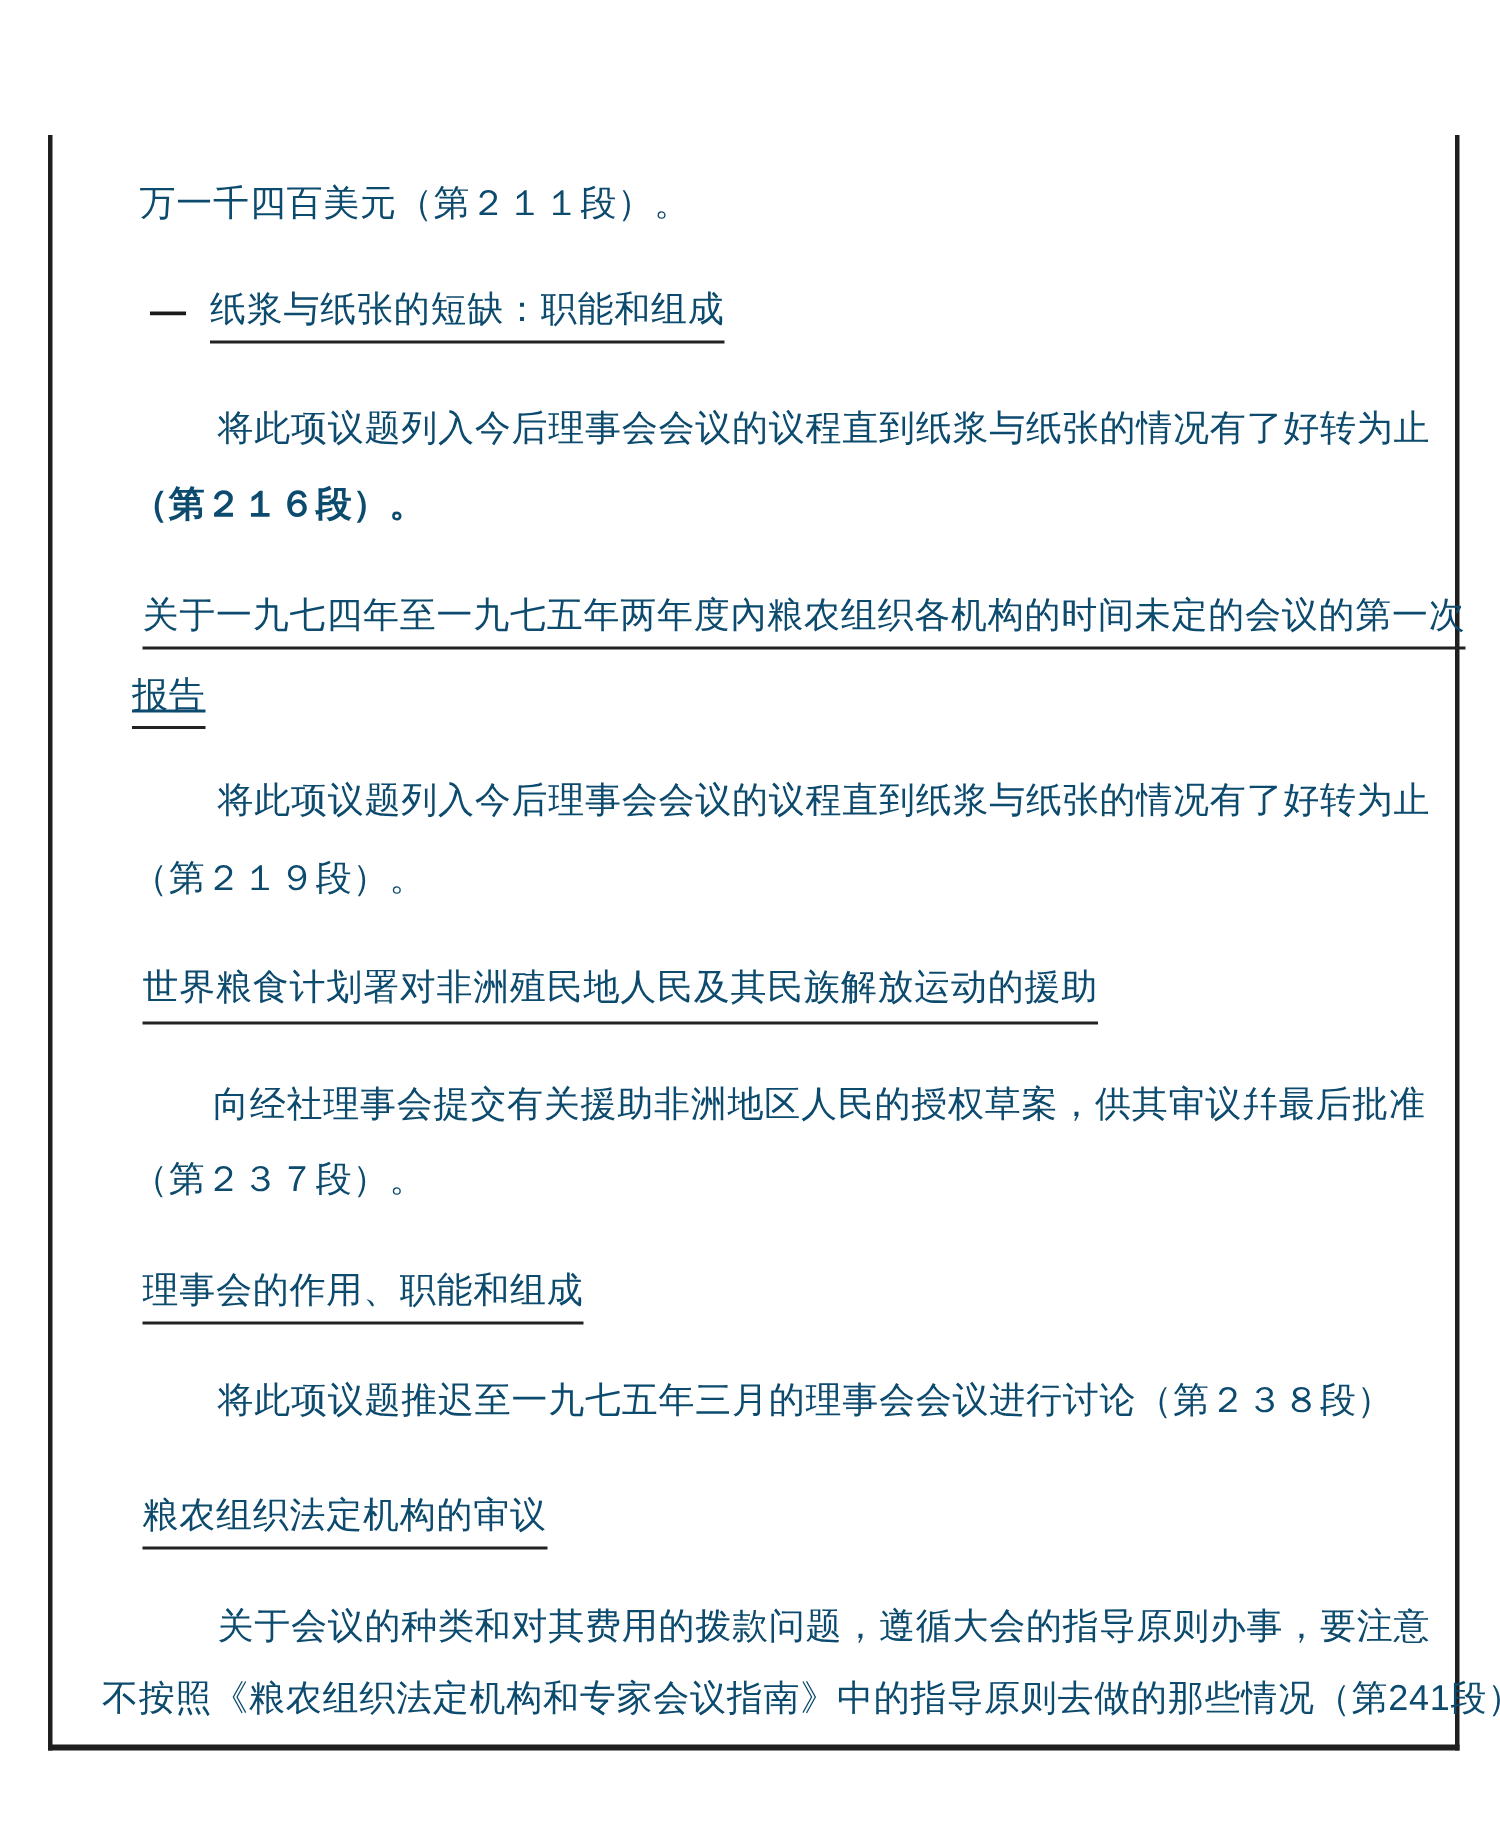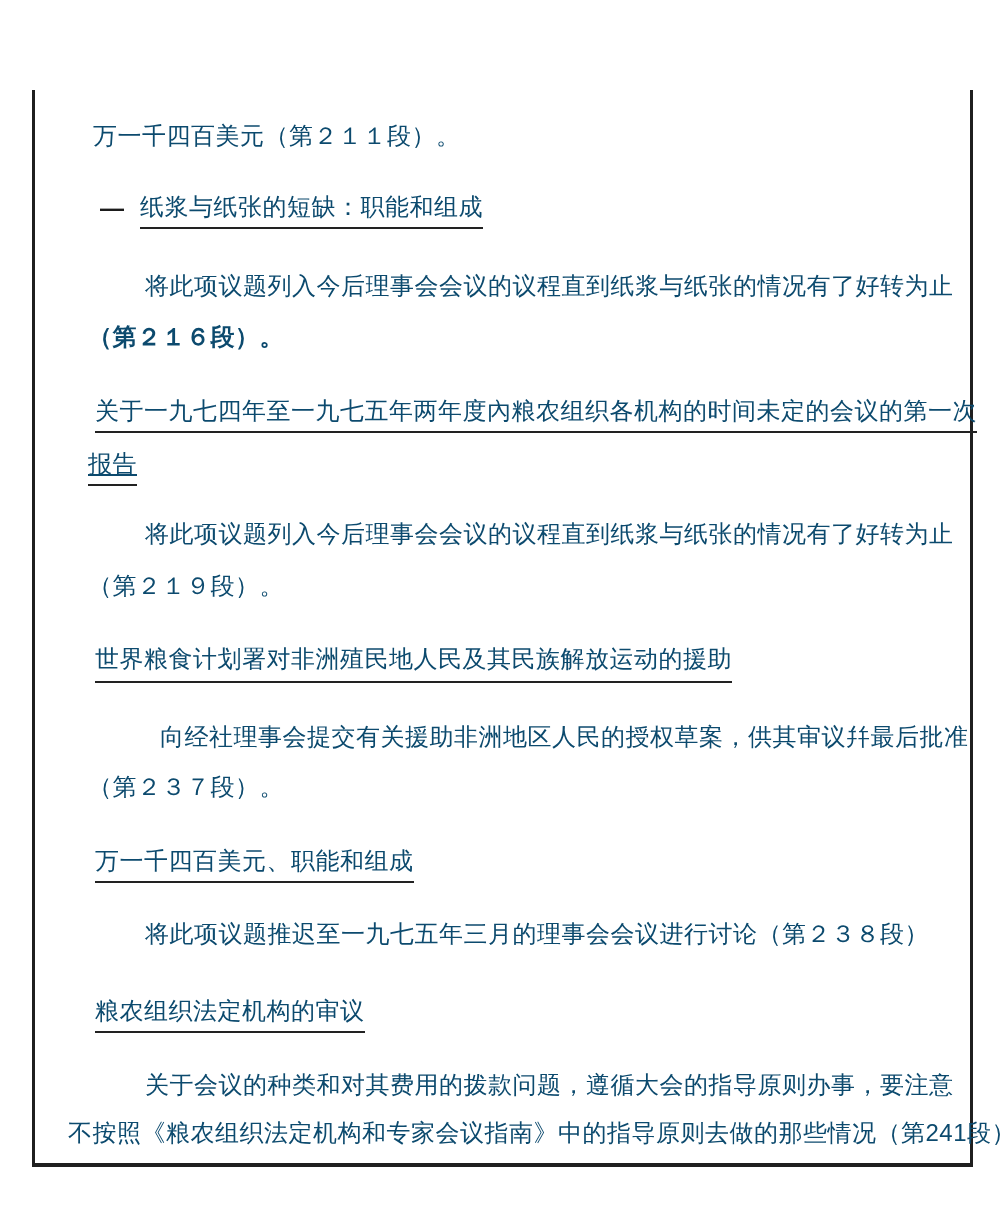--- a/index.html
+++ b/index.html
@@ -60,21 +60,21 @@
 <div class="line heading" style="top:192px; left:140px;"><span class="underlined">纸浆与纸张的短缺：职能和组成</span></div>
 <div class="line" style="top:271px; left:145px;">将此项议题列入今后理事会会议的议程直到纸浆与纸张的情况有了好转为止</div>
 <div class="line" style="top:322px; left:88px;font-weight:bold;">（第２１６段）。</div>
 
 <div class="line heading" style="top:396px; left:95px;"><span class="underlined">关于一九七四年至一九七五年两年度內粮农组织各机构的时间未定的会议的第一次</span></div>
 <div class="line heading" style="top:449px; left:88px;text-decoration:underline;"><span class="underlined">报告</span></div>
 <div class="line" style="top:519px; left:145px;">将此项议题列入今后理事会会议的议程直到纸浆与纸张的情况有了好转为止</div>
 <div class="line" style="top:571px; left:88px;">（第２１９段）。</div>
 
 <div class="line heading" style="top:646px; left:95px;font-family:Liberation Mono, monospace;"><span class="underlined">世界粮食计划署对非洲殖民地人民及其民族解放运动的援助</span></div>
-<div class="line" style="top:722px; left:160px;">向经社理事会提交有关援助非洲地区人民的授权草案，供其审议幷最后批准</div>
+<div class="line" style="top:722px; left:142px;">向经社理事会提交有关援助非洲地区人民的授权草案，供其审议幷最后批准</div>
 <div class="line" style="top:772px; left:88px;">（第２３７段）。</div>
 
-<div class="line heading" style="top:846px; left:95px;"><span class="underlined">万一千四百美元、职能和组成</span></div>
+<div class="line heading" style="top:846px; left:95px;"><span class="underlined">理事会的作用、职能和组成</span></div>
 <div class="line" style="top:919px; left:145px;">将此项议题推迟至一九七五年三月的理事会会议进行讨论（第２３８段）</div>
 
 <div class="line heading" style="top:996px; left:95px;"><span class="underlined">粮农组织法定机构的审议</span></div>
 <div class="line" style="top:1070px; left:145px;">关于会议的种类和对其费用的拨款问题，遵循大会的指导原则办事，要注意</div>
 <div class="line" style="top:1118px; left:68px;">不按照《粮农组织法定机构和专家会议指南》中的指导原则去做的那些情况（第241段）。</div>
 
 </body></html>

